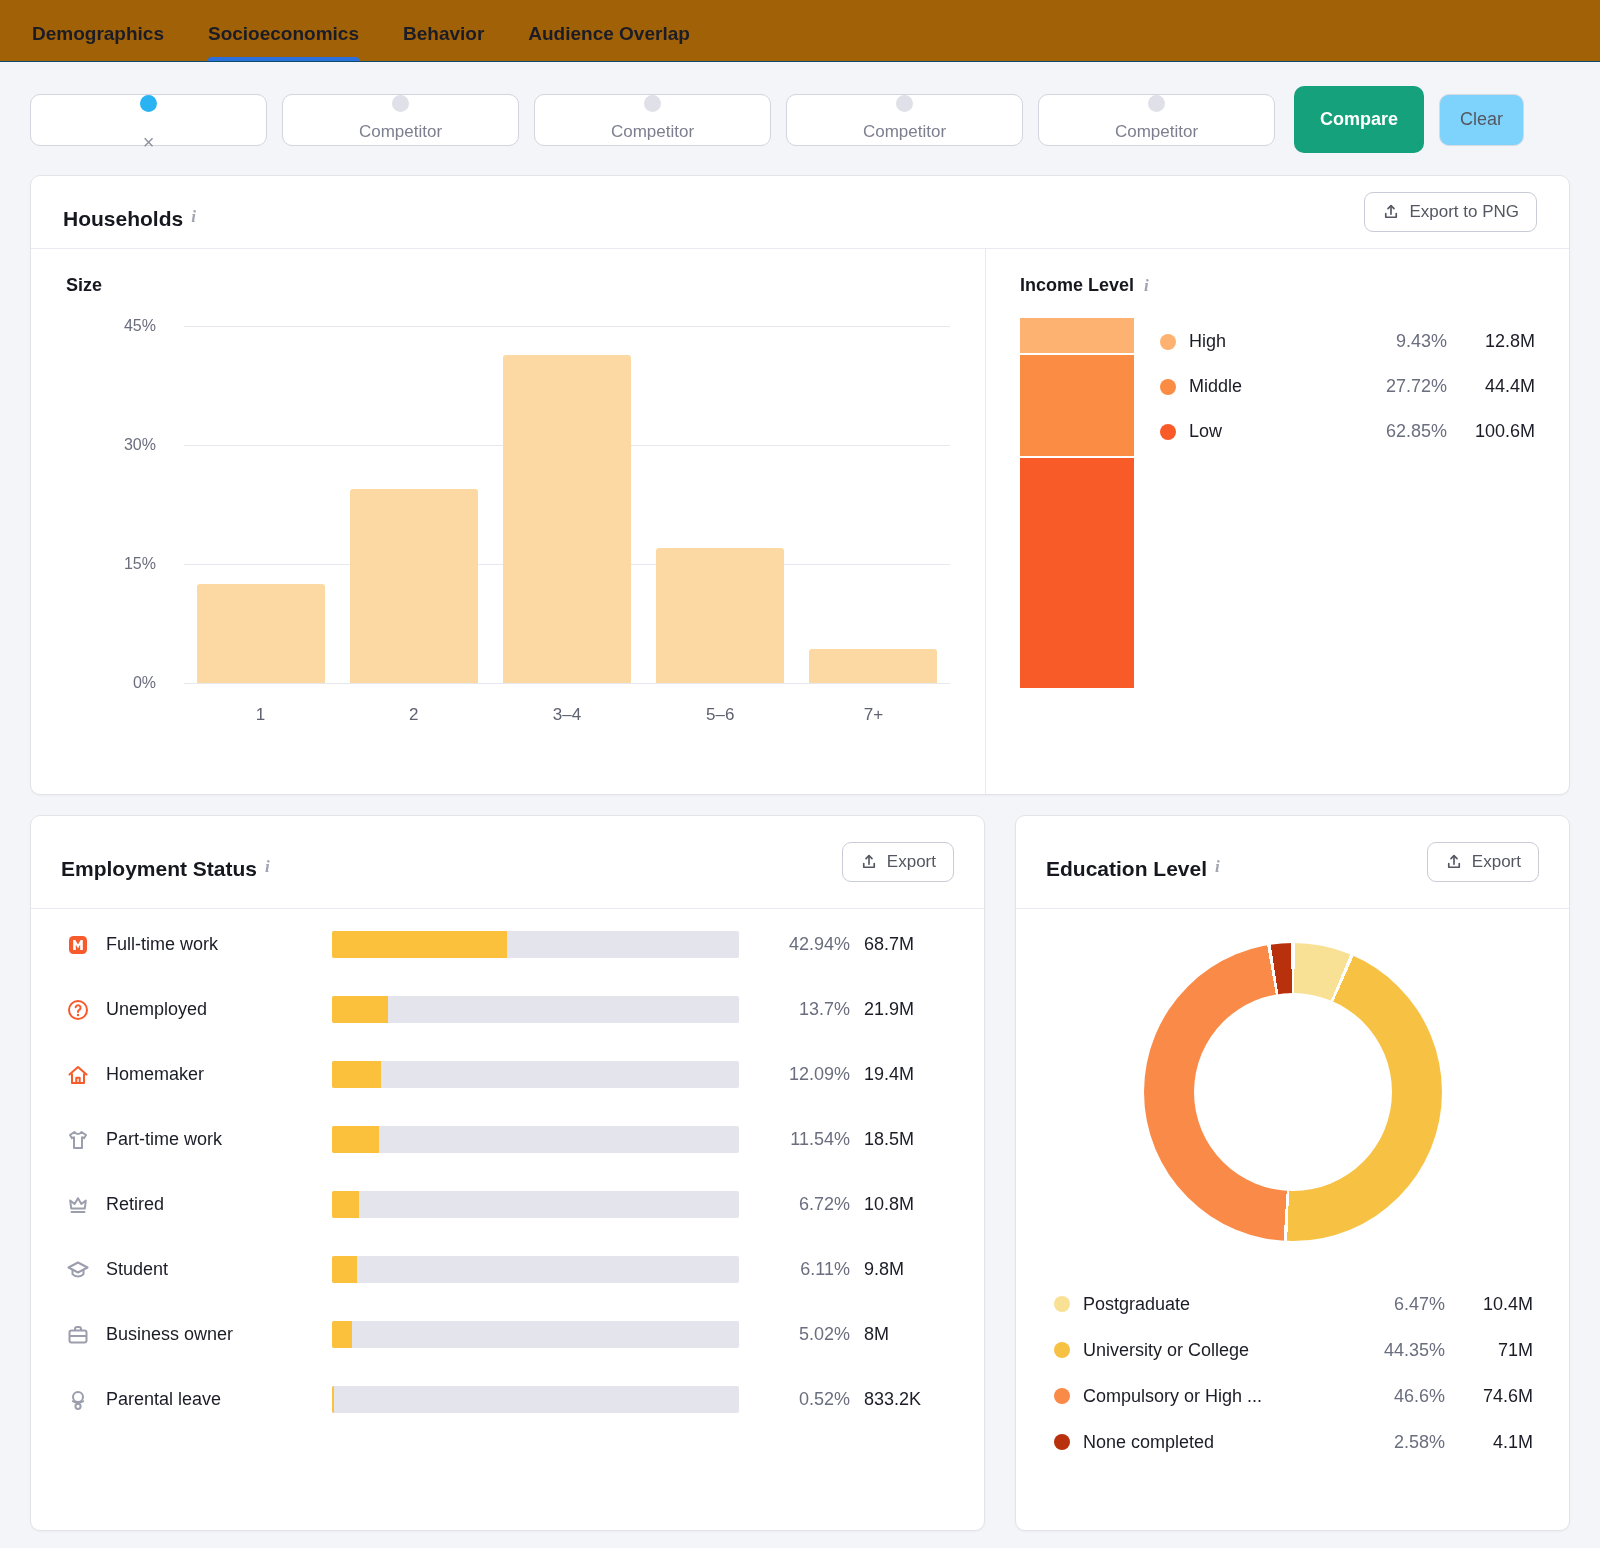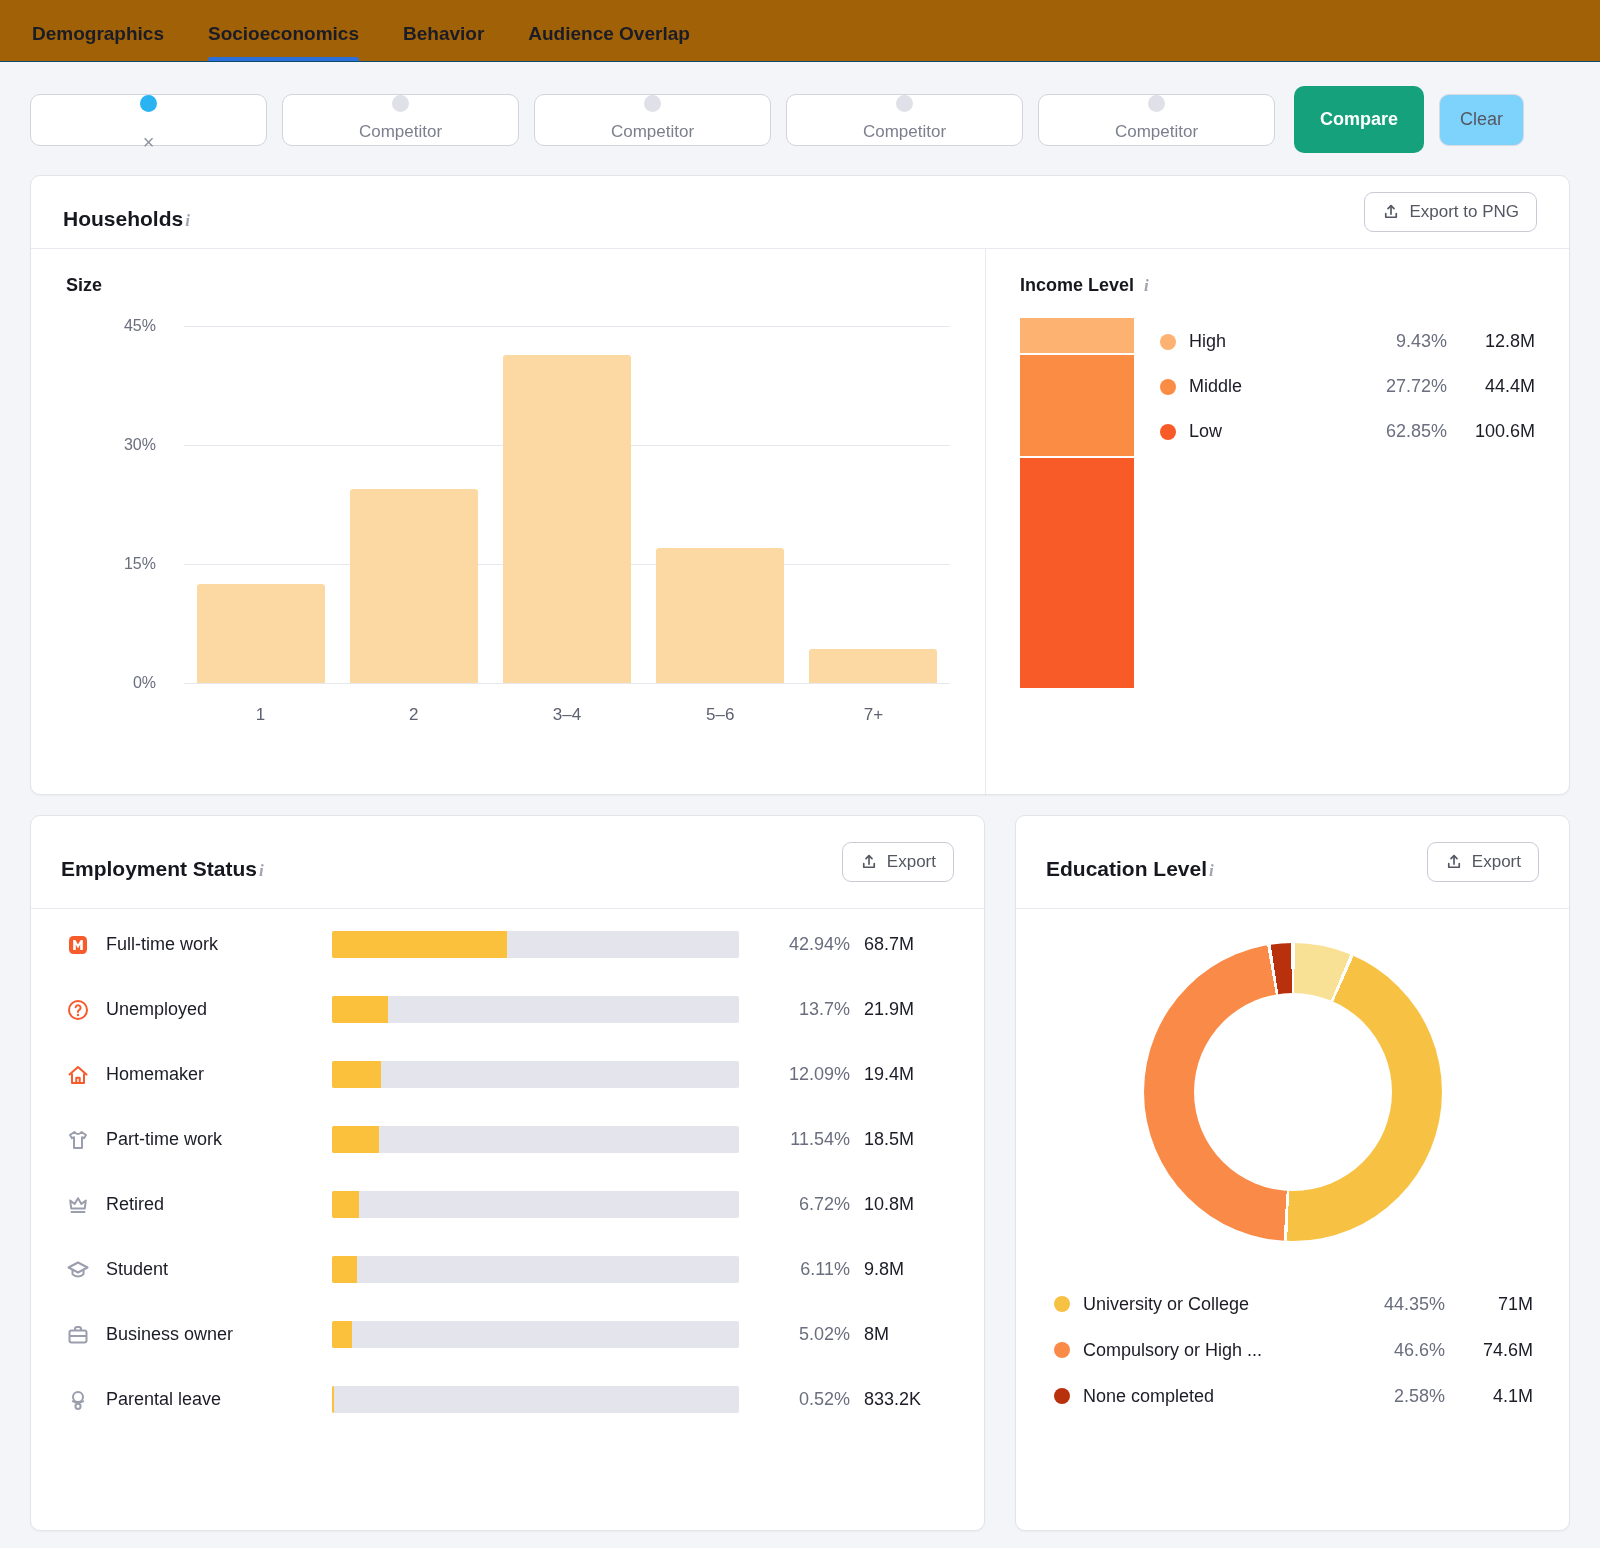--- a/index.html
+++ b/index.html
@@ -17,21 +17,21 @@
   .chip .chip-label { font-size:17px; color:#1b1c26; flex:1 1 auto; overflow:hidden; white-space:nowrap; }
   .chip.placeholder .chip-label { color:#7c7f8e; }
   .chip .x { color:#8f92a0; font-size:20px; cursor:pointer; line-height:1; }
   .btn-compare { margin-left:4px; background:var(--green,#14a17b); color:#fff; font-size:18px; font-weight:700; border:none; border-radius:10px; height:67px; padding:16px 26px; cursor:pointer; }
   .btn-clear { background:#7dd3fc; color:#555863; font-size:18px; border:1px solid #d8dae2; border-radius:10px; height:52px; padding:0 20px; cursor:pointer; }
 
   
   .content { padding:0 30px 32px 30px; }
   .card { background:#fff; border:1px solid #e2e4ea; border-radius:10px; box-shadow:0 1px 2px rgba(25,28,40,.04); }
   .card-head { display:flex; align-items:center; justify-content:space-between; padding:16px 32px; border-bottom:1px solid #e9eaf0; }
-  .card-title { font-size:21px; font-weight:700; color:#17181f; display:flex; align-items:flex-end; gap:2px;margin-top:13px; }
+  .card-title { font-size:21px; font-weight:700; color:#17181f; display:flex; align-items:flex-start; gap:8px;margin-top:13px; }
   .info { font-family:"Liberation Serif", serif; font-style:italic; font-weight:700; font-size:17px; color:#a2a5b1; cursor:pointer; }
   .btn-export { display:flex; align-items:center; gap:9px; background:#fff; border:1px solid #c9ccd6; border-radius:9px; padding:9px 17px; font-size:17px; color:#545762; cursor:pointer; white-space:nowrap; }
   .btn-export svg { display:block; }
 
   
   #households { height:620px; display:flex; flex-direction:column; }
   .hh-body { flex:1; display:flex; min-height:0; }
   .hh-left { width:955px; padding:26px 35px 0 35px; border-right:1px solid #e9eaf0; }
   .hh-right { flex:1; padding:26px 34px 0 34px; }
   .sec-title { font-size:18px; font-weight:700; color:#17181f; display:flex; align-items:baseline; gap:10px; }
@@ -352,20 +352,26 @@
               </svg>
           </span>
           <span>Export</span>
         </button>
       </div>
       <div class="donut-wrap">
         <div class="donut" id="edu-donut" style="background: conic-gradient(rgb(255, 255, 255) 0deg, rgb(255, 255, 255) 0.7deg, rgb(248, 224, 148) 0.7deg, rgb(248, 224, 148) 22.592deg, rgb(255, 255, 255) 22.592deg, rgb(255, 255, 255) 23.292deg, rgb(255, 255, 255) 23.292deg, rgb(255, 255, 255) 23.992deg, rgb(247, 194, 68) 23.992deg, rgb(247, 194, 68) 182.252deg, rgb(255, 255, 255) 182.252deg, rgb(255, 255, 255) 182.952deg, rgb(255, 255, 255) 182.952deg, rgb(255, 255, 255) 183.652deg, rgb(250, 138, 72) 183.652deg, rgb(250, 138, 72) 350.012deg, rgb(255, 255, 255) 350.012deg, rgb(255, 255, 255) 350.712deg, rgb(255, 255, 255) 350.712deg, rgb(255, 255, 255) 351.412deg, rgb(185, 48, 12) 351.412deg, rgb(185, 48, 12) 359.3deg, rgb(255, 255, 255) 359.3deg, rgb(255, 255, 255) 360deg);"></div>
       </div>
       <div class="edu-legend" id="edu-legend">
           <div class="legend-row">
+            <span class="legend-dot" style="background: rgb(248, 224, 148);"></span>
+            <span class="legend-label">Postgraduate</span>
+            <span class="legend-pct">6.47%</span>
+            <span class="legend-val">10.4M</span>
+          </div>
+          <div class="legend-row">
             <span class="legend-dot" style="background: rgb(247, 194, 68);"></span>
             <span class="legend-label">University or College</span>
             <span class="legend-pct">44.35%</span>
             <span class="legend-val">71M</span>
           </div>
           <div class="legend-row">
             <span class="legend-dot" style="background: rgb(250, 138, 72);"></span>
             <span class="legend-label">Compulsory or High ...</span>
             <span class="legend-pct">46.6%</span>
             <span class="legend-val">74.6M</span>

